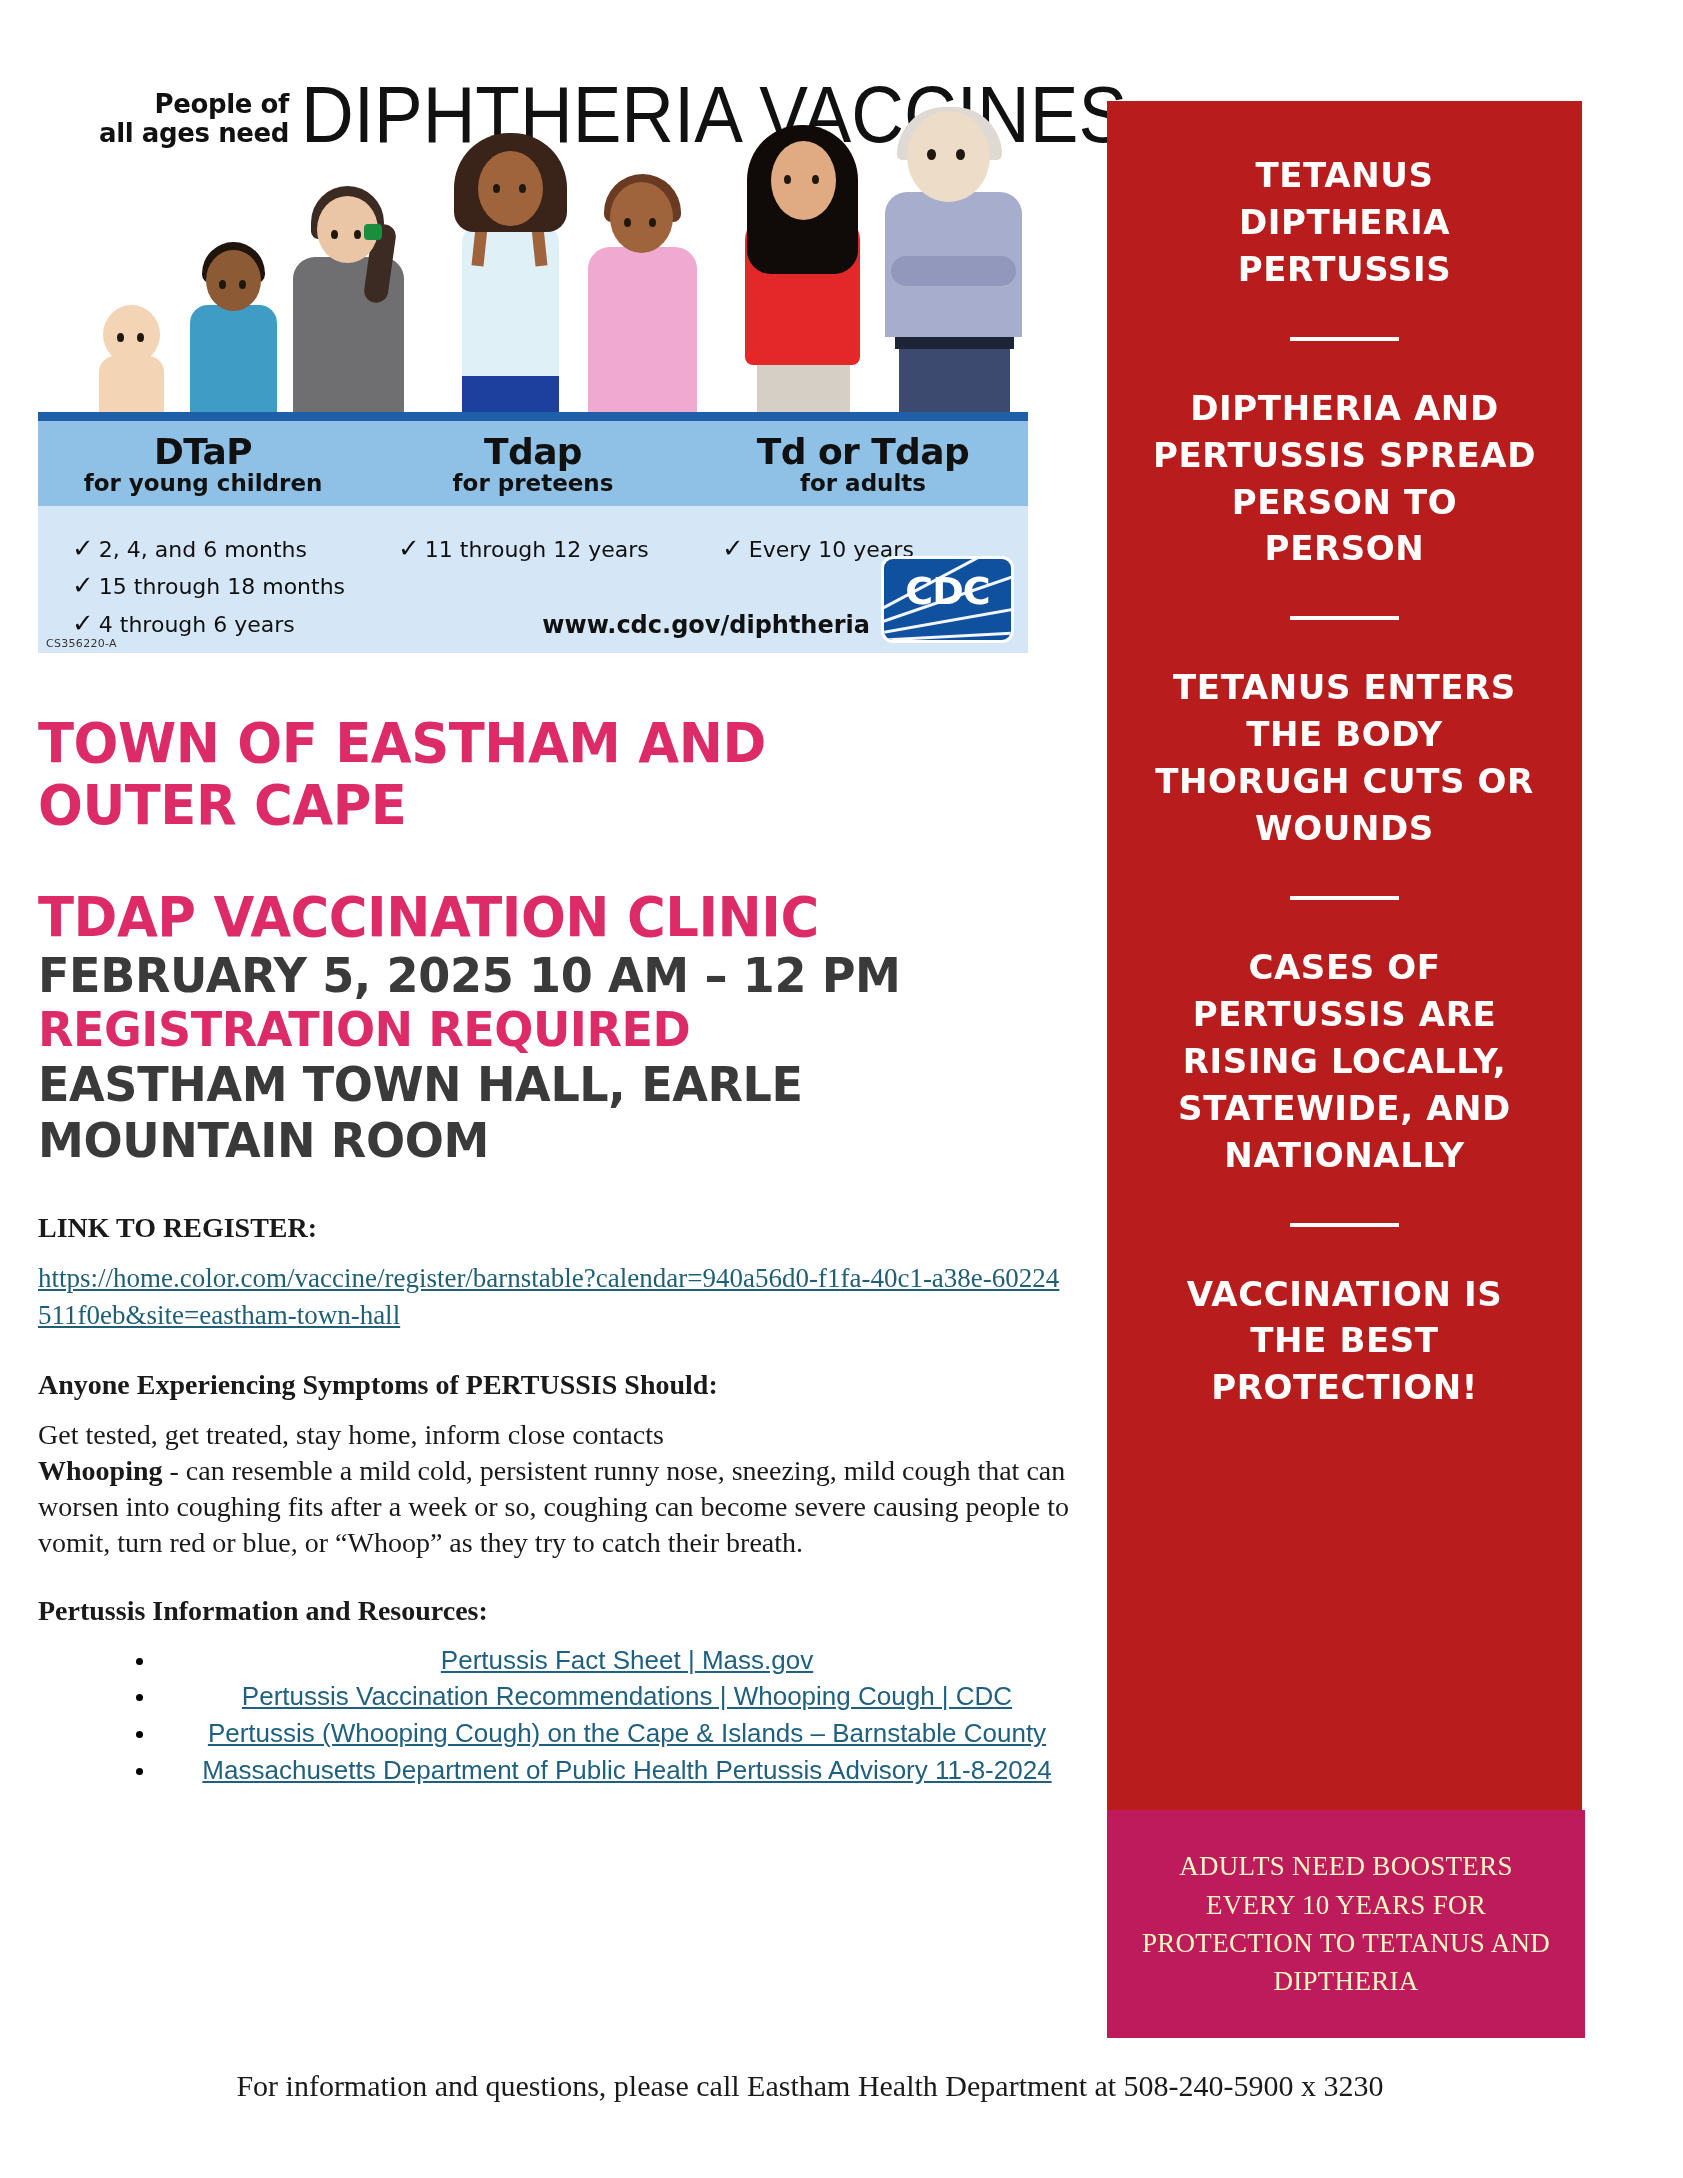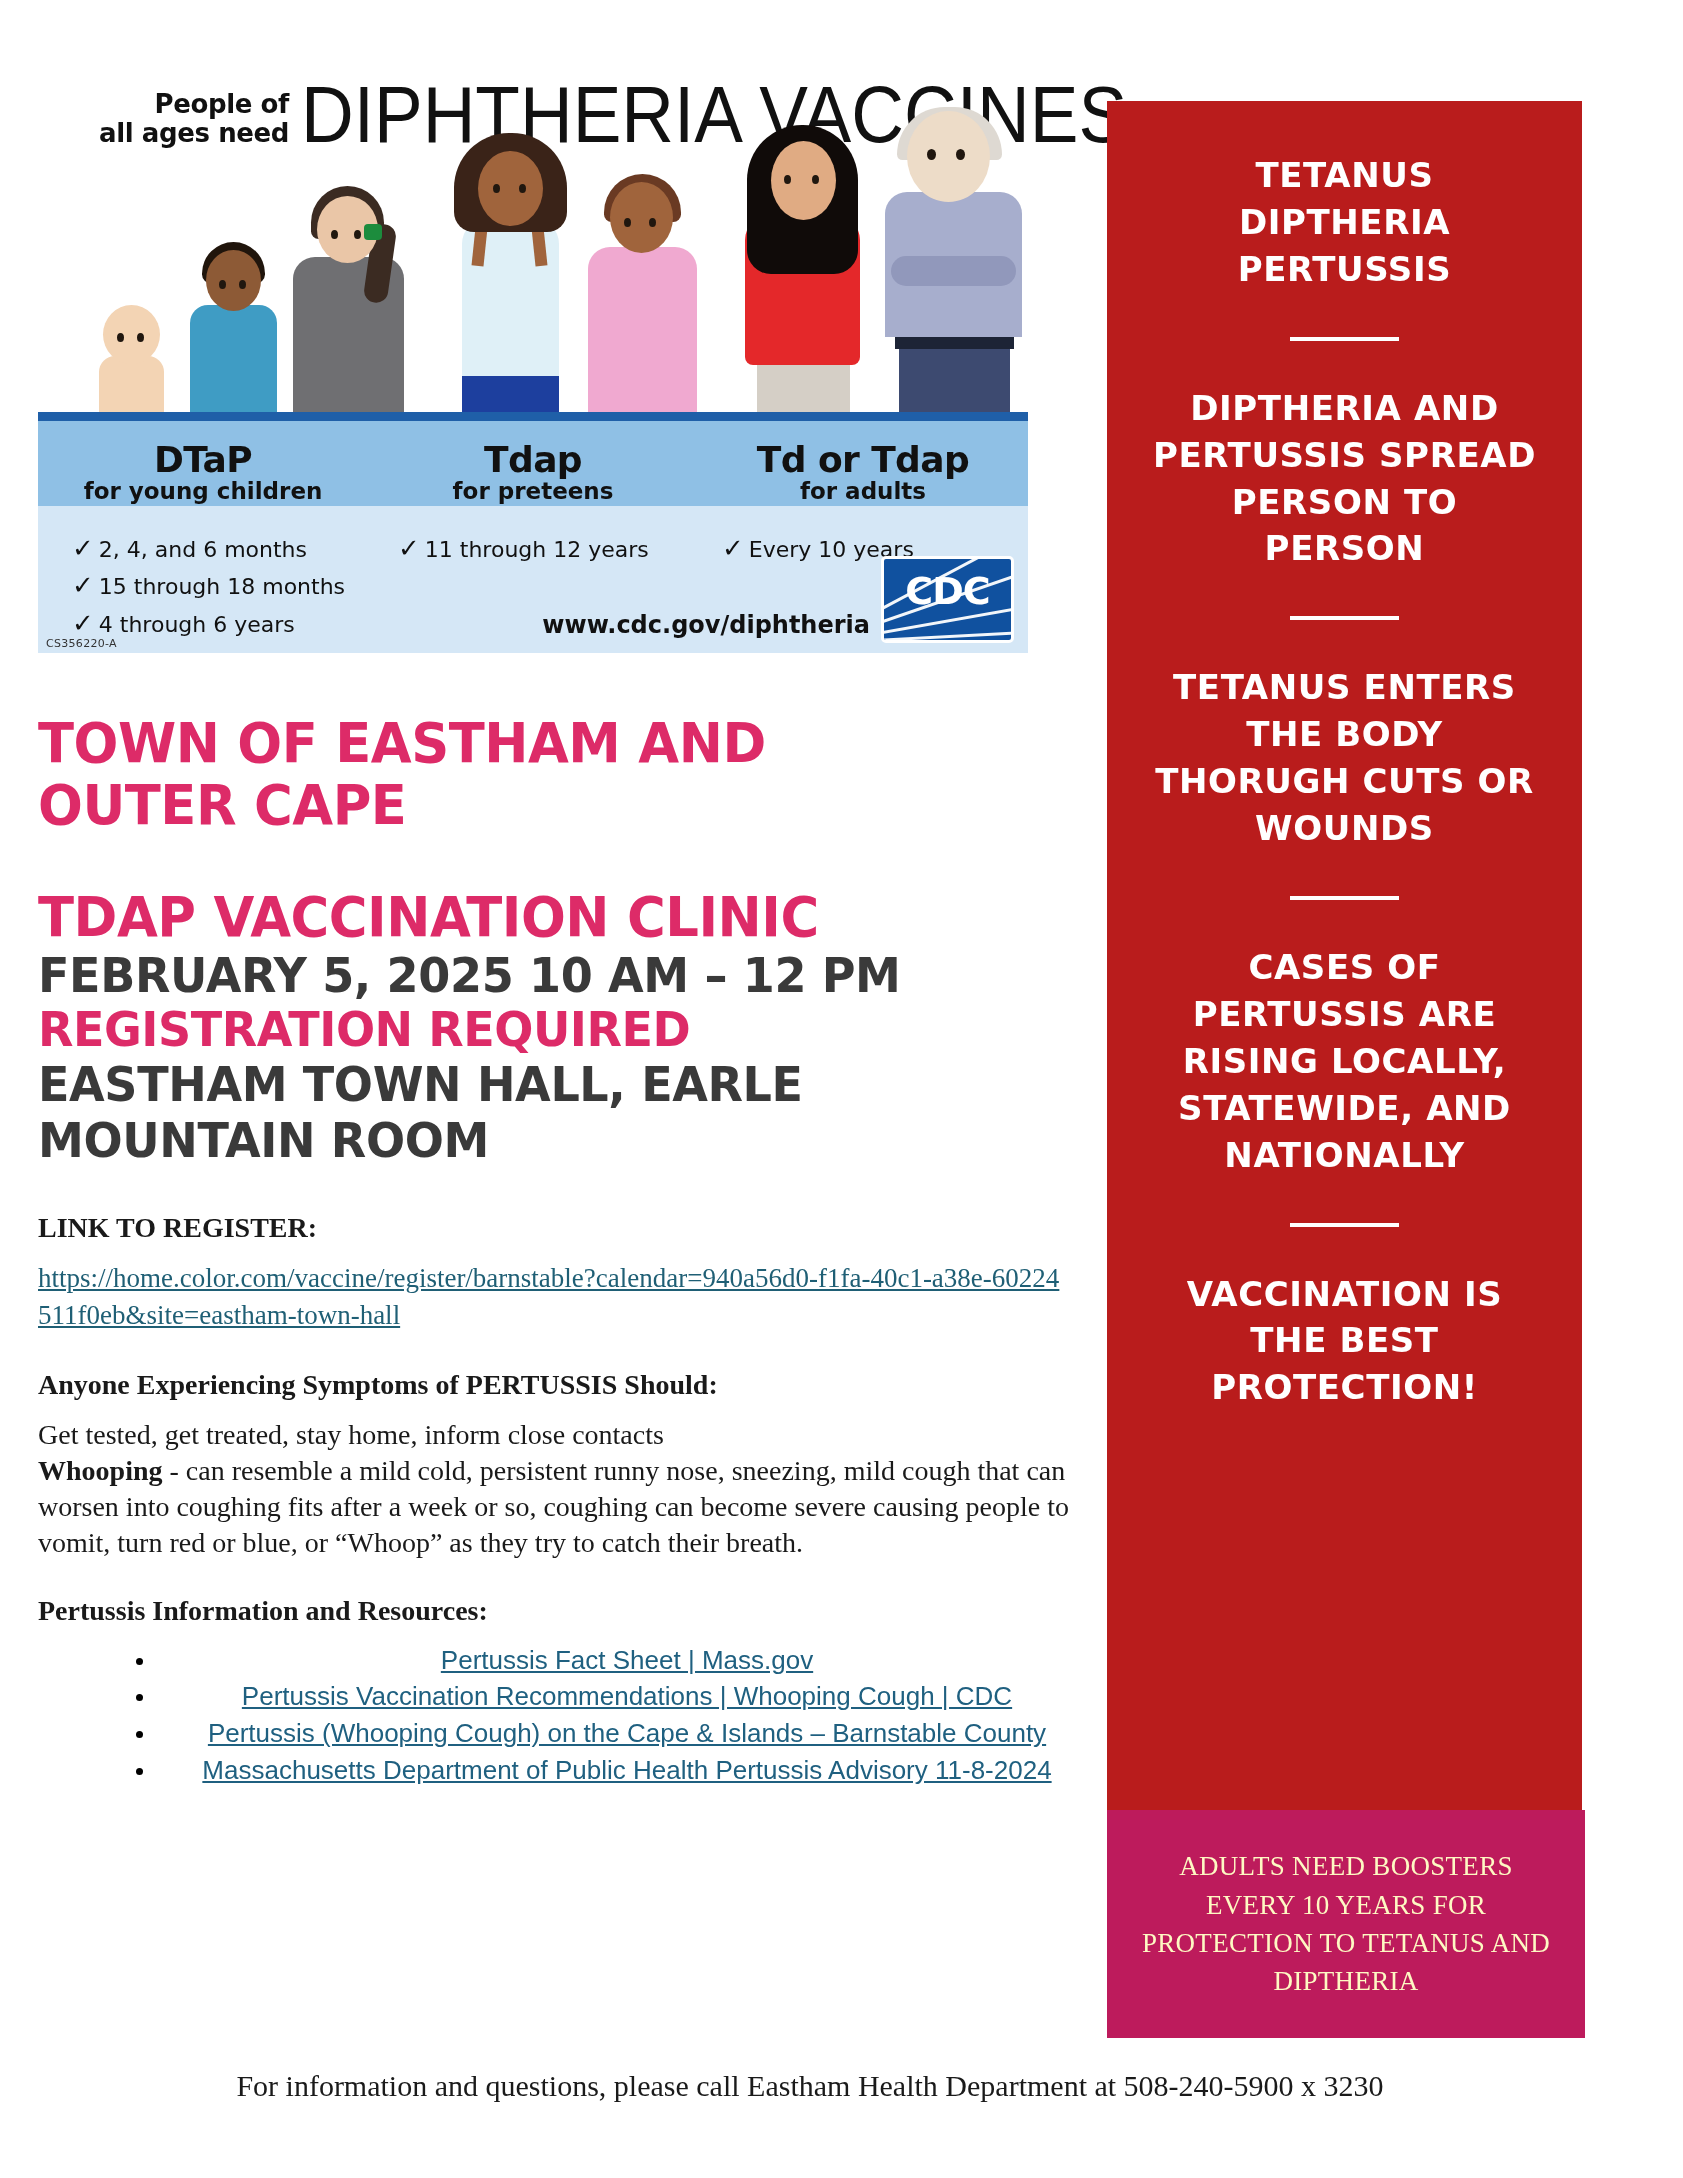--- a/index.html
+++ b/index.html
@@ -142,21 +142,21 @@
     border-top: 9px solid #1f5fa8;
   }
   .cdc-bar {
     position: absolute;
     left: 0; top: 0;
     width: 100%;
     height: 85px;
     background: #8fc0e5;
     display: flex;
   }
-  .cdc-col-head { flex: 1; text-align: center; padding-top: 20px; }
+  .cdc-col-head { flex: 1; text-align: center; padding-top: 12px; }
   .cdc-col-head .t1 {
     font-family: "DejaVu Sans", sans-serif;
     font-weight: bold;
     font-size: 36px;
     color: #111;
     line-height: 1.06;
     letter-spacing: -0.6px;
   }
   .cdc-col-head .t2 {
     font-family: "DejaVu Sans", sans-serif;
@@ -187,21 +187,21 @@
     color: #111;
   }
   .cdc-logo {
     position: absolute;
     right: 14px;
     bottom: 10px;
     width: 127px;
     height: 81px;
     background: #10519f;
     border: 3px solid #ffffff;
-    border-radius: 5px;
+    border-radius: 12px;
     overflow: hidden;
   }
   .cdc-logo .txt {
     position: absolute;
     left: 0; right: 0; top: 10px;
     text-align: center;
     font-family: "DejaVu Sans", sans-serif;
     font-weight: bold;
     font-size: 38px;
     color: #ffffff;

